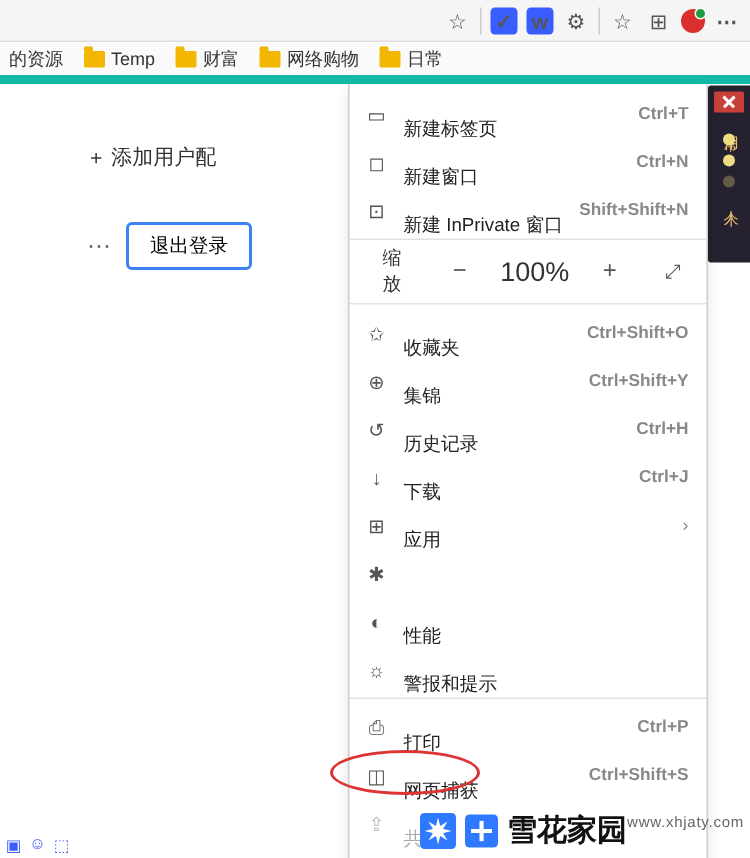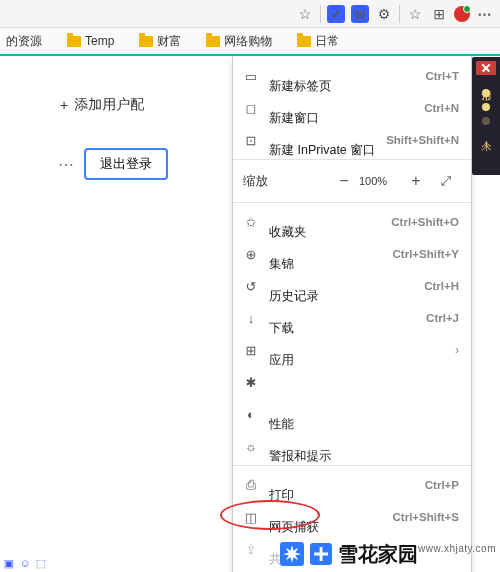--- a/index.html
+++ b/index.html
@@ -6,21 +6,21 @@
   body { font-family: "Microsoft YaHei", sans-serif; font-size: 13px; color: #333; background: #fff; width: 500px; height: 572px; overflow: hidden; position: relative; }
 
   .top-toolbar { height: 28px; border-bottom: 1px solid #ddd; display: flex; align-items: center; justify-content: flex-end; gap: 6px; padding: 0 6px; background: #f5f5f5; }
   .top-toolbar .separator { width: 1px; height: 18px; background: #ccc; }
   .top-toolbar .ic { width: 18px; height: 18px; display: flex; align-items: center; justify-content: center; color: #555; font-size: 14px; }
   .ic-blue { background: #3a5dff; color: #fff; border-radius: 3px; width: 16px; height: 16px; font-size: 10px; font-weight: bold; }
   .ic-red { width: 16px; height: 16px; background: #d9302e; border-radius: 50%; position: relative; }
   .ic-red::after { content: ""; position: absolute; top: -1px; right: -1px; width: 6px; height: 6px; background: #1d9c3e; border-radius: 50%; border: 1px solid #fff; }
   .ic-more { font-weight: bold; letter-spacing: 1px; }
 
-  .bookmark-bar { height: 28px; border-bottom: 2px solid #14b8a6; display: flex; align-items: center; gap: 25px; padding: 0 6px; background: #fafafa; font-size: 12px; }
+  .bookmark-bar { height: 28px; border-bottom: 6px solid #14b8a6; display: flex; align-items: center; gap: 14px; padding: 0 6px; background: #fafafa; font-size: 12px; }
   .bm-item { display: flex; align-items: center; gap: 4px; color: #333; }
   .folder-icon { width: 14px; height: 11px; background: #f2b600; border-radius: 1px; position: relative; }
   .folder-icon::before { content: ""; position: absolute; top: -3px; left: 0; width: 6px; height: 3px; background: #f2b600; border-radius: 1px 1px 0 0; }
 
   .page-area { position: relative; height: 516px; background: #fff; }
   .add-profile { position: absolute; top: 40px; left: 60px; display: flex; align-items: center; gap: 6px; color: #333; font-size: 14px; }
   .btn-row { position: absolute; top: 92px; left: 58px; display: flex; align-items: center; gap: 10px; }
   .dots { color: #777; font-size: 16px; }
   .btn-logout { border: 2px solid #3b82f6; border-radius: 4px; padding: 5px 14px; font-size: 13px; background: #fff; }
 
@@ -36,24 +36,24 @@
   .menu { position: absolute; top: 0; left: 232px; width: 240px; background: #fff; border: 1px solid #ccc; border-top: none; box-shadow: 0 4px 8px rgba(0,0,0,.12); padding: 4px 0; }
   .menu-item { display: flex; align-items: center; height: 32px; padding: 0 12px 0 10px; gap: 10px; font-size: 12.5px; color: #222; }
   .menu-item .mi-label { flex: 1; white-space: nowrap; margin-top: 20px; }
   .menu-item .mi-short { color: #888; font-size: 11.5px; font-weight: bold; }
   .menu-item .mi-chev { color: #888; font-size: 12px; }
   .menu-item .mi-icon { width: 16px; height: 16px; display: flex; align-items: center; justify-content: center; color: #555; font-size: 13px; }
   .menu-divider { height: 1px; background: #e2e2e2; margin: 3px 0; }
   .menu-item.disabled { color: #aaa; }
   .menu-item.disabled .mi-icon { color: #bbb; }
 
-  .zoom-item { display: flex; align-items: center; height: 36px; padding: 0 10px 0 10px; gap: 0; font-size: 12.5px; }
+  .zoom-item { display: flex; align-items: center; height: 36px; padding: 0 10px 0 10px; gap: 12px; font-size: 12.5px; }
   .zoom-item .z-label { width: 46px; }
   .zoom-item .z-btn { flex: 0 0 30px; text-align: center; font-size: 16px; color: #555; }
-  .zoom-item .z-val { flex: 0 0 42px; text-align: left; font-size: 11px; }
+  .zoom-item .z-val { flex: 0 0 42px; text-align: right; font-size: 18px; }
   .zoom-item .z-full { flex: 0 0 30px; text-align: center; font-size: 13px; color: #555; }
   .zoom-spacer { flex: 1; }
 
   .highlight-ellipse { position: absolute; top: 444px; left: 220px; width: 100px; height: 30px; border: 2px solid #d33; border-radius: 50%; pointer-events: none; z-index: 10; }
 
   .watermark { position: absolute; right: 4px; bottom: 6px; display: flex; align-items: center; gap: 6px; z-index: 20; }
   .wm-icon { width: 24px; height: 24px; background: #2e79ff; position: relative; border-radius: 3px; }
   .wm-icon::before, .wm-icon::after { content: ""; position: absolute; inset: 3px; background: #fff; clip-path: polygon(50% 0, 60% 40%, 100% 50%, 60% 60%, 50% 100%, 40% 60%, 0 50%, 40% 40%); }
   .wm-icon::after { transform: rotate(45deg); }
   .wm-icon2 { width: 22px; height: 22px; background: #2e79ff; border-radius:3px; position:relative; }

